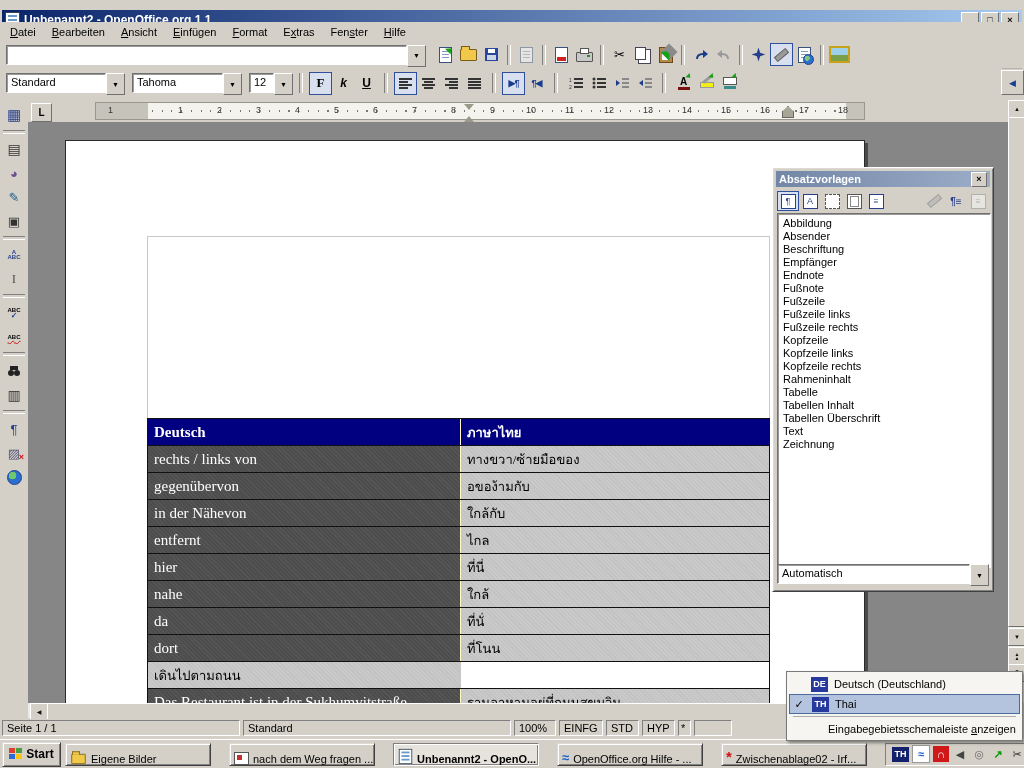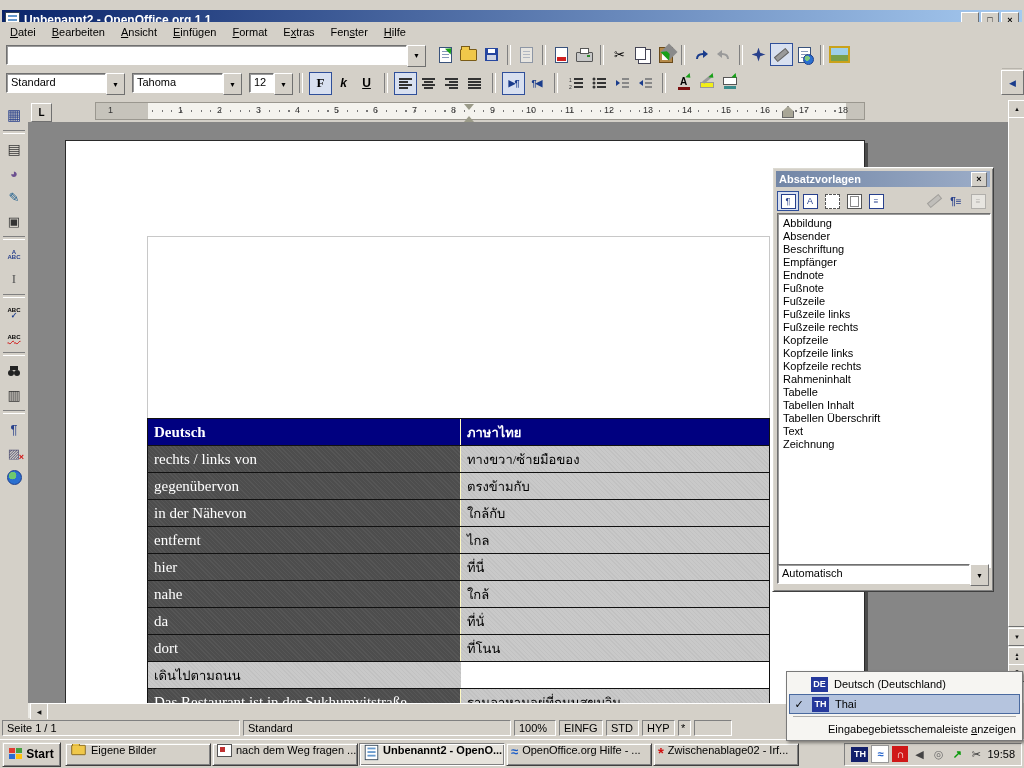--- a/index.html
+++ b/index.html
@@ -94,21 +94,21 @@
   #stylistcombo{position:absolute;left:4px;top:396px;width:212px}
   
   .sbtn{display:flex;align-items:center;justify-content:center;font-size:6px;color:#111}
   #vscroll{left:1008px;top:100px;width:16px;height:603px;background:#ecebe6}
   #hscroll{left:28px;top:703px;width:980px;height:15px;background:#ecebe6}
   
   #statusbar{left:2px;top:719px;width:1020px;height:18px;background:#d4d0c8;display:flex;align-items:center}
   .scell{border:1px solid;border-color:#808080 #fff #fff #808080;height:16px;box-sizing:border-box;padding:1px 4px;margin-right:3px;white-space:nowrap;overflow:hidden}
   
   #taskbar{left:0;top:739px;width:1024px;height:29px;background:#d4d0c8;border-top:1px solid #fff;display:flex;align-items:center;padding:0 2px;box-sizing:border-box;z-index:40}
-  .task{width:146px;height:23px;display:flex;align-items:flex-start;gap:4px;padding:0 4px;box-sizing:border-box;margin-right:1px;font-size:11px;white-space:nowrap;overflow:hidden;flex:0 0 auto}
+  .task{width:146px;height:23px;display:flex;align-items:flex-end;gap:4px;padding:0 4px;box-sizing:border-box;margin-right:18px;font-size:11px;white-space:nowrap;overflow:hidden;flex:0 0 auto}
   .task.active{border-color:#808080 #fff #fff #808080;background:#e6e3dc;font-weight:bold}
   #startbtn{width:57px;height:23px;display:flex;align-items:center;gap:3px;justify-content:center;font-weight:bold;font-size:12px;margin-right:4px;flex:0 0 auto}
   .winlogo{width:14px;height:12px;display:grid;grid-template-columns:6px 6px;grid-template-rows:5px 5px;gap:1px}
   .winlogo i{display:block}
   #tray{margin-left:auto;height:23px;border:1px solid;border-color:#808080 #fff #fff #808080;display:flex;align-items:center;gap:3px;padding:0 6px;box-sizing:border-box}
   .trayic{width:16px;height:16px;display:flex;align-items:center;justify-content:center;font-size:11px;flex:0 0 auto}
   .badge{background:#26399c;color:#fff;font-weight:bold;font-size:9px;width:17px;height:15px;display:flex;align-items:center;justify-content:center;flex:0 0 auto}
   
   #langmenu{left:786px;top:671px;width:237px;height:70px;background:#f6f5f2;border:1px solid #7a7a7a;box-shadow:2px 2px 3px rgba(0,0,0,.4);z-index:60;box-sizing:border-box;padding:2px}
   .lmi{height:20px;display:flex;align-items:center;gap:6px;padding:0 2px}
@@ -430,21 +430,21 @@
         <div class="trow thead">
           <div class="cde">Deutsch</div>
           <div class="cth">ภาษาไทย</div>
         </div>
         <div class="trow">
             <div class="cde">rechts / links von</div>
             <div class="cth">ทางขวา/ซ้ายมือของ</div>
           </div>
         <div class="trow">
             <div class="cde">gegenübervon</div>
-            <div class="cth">ตรงข้ามกับ</div>
+            <div class="cth">อของ้ามกับ</div>
           </div>
         <div class="trow">
             <div class="cde">in der Nähevon</div>
             <div class="cth">ใกล้กับ</div>
           </div>
         <div class="trow">
             <div class="cde">entfernt</div>
             <div class="cth">ไกล</div>
           </div>
         <div class="trow">

